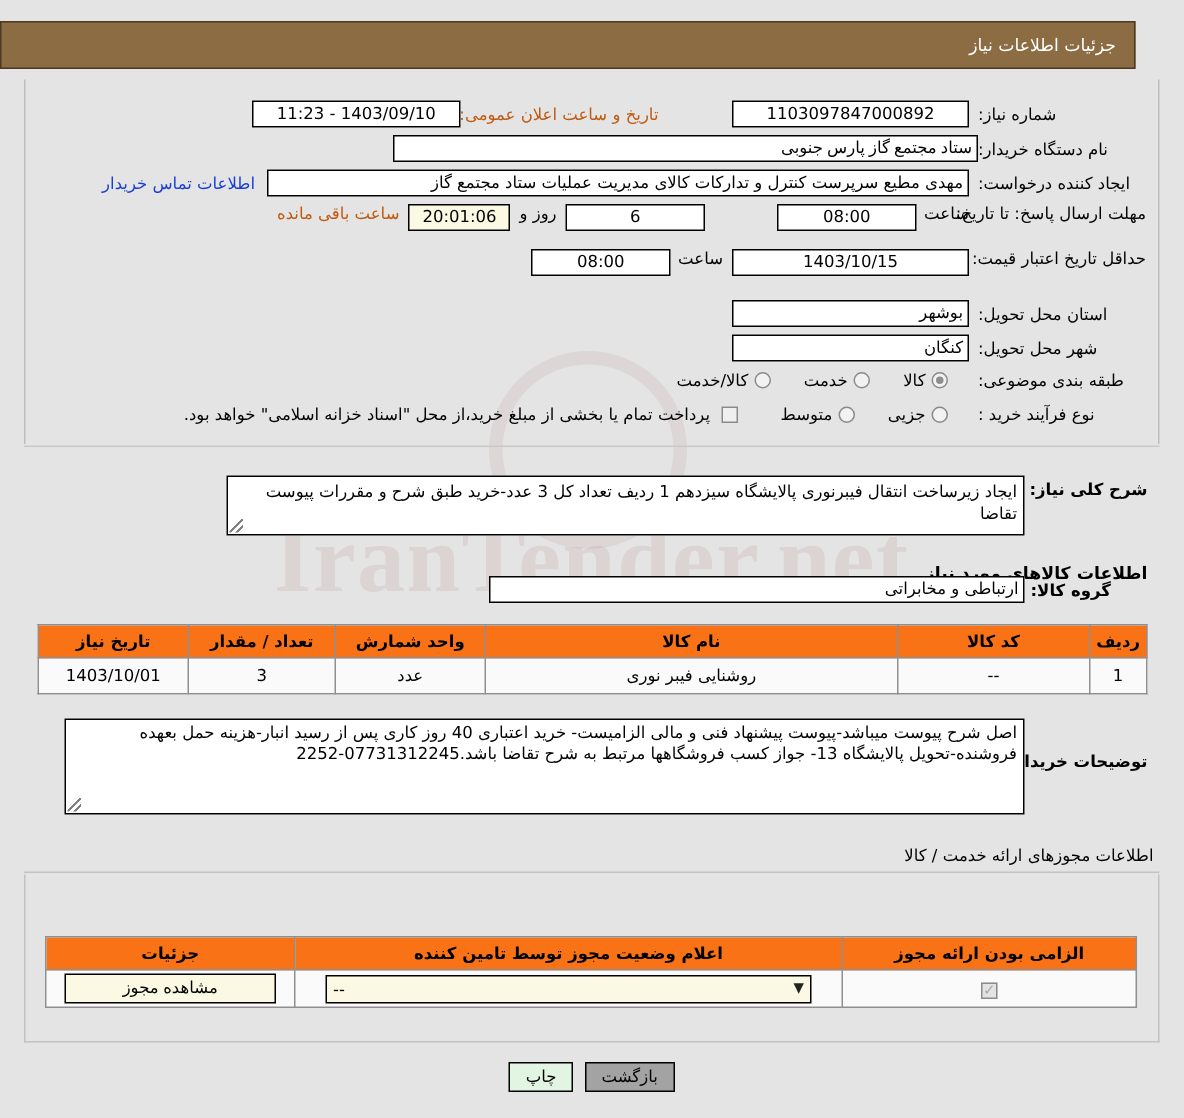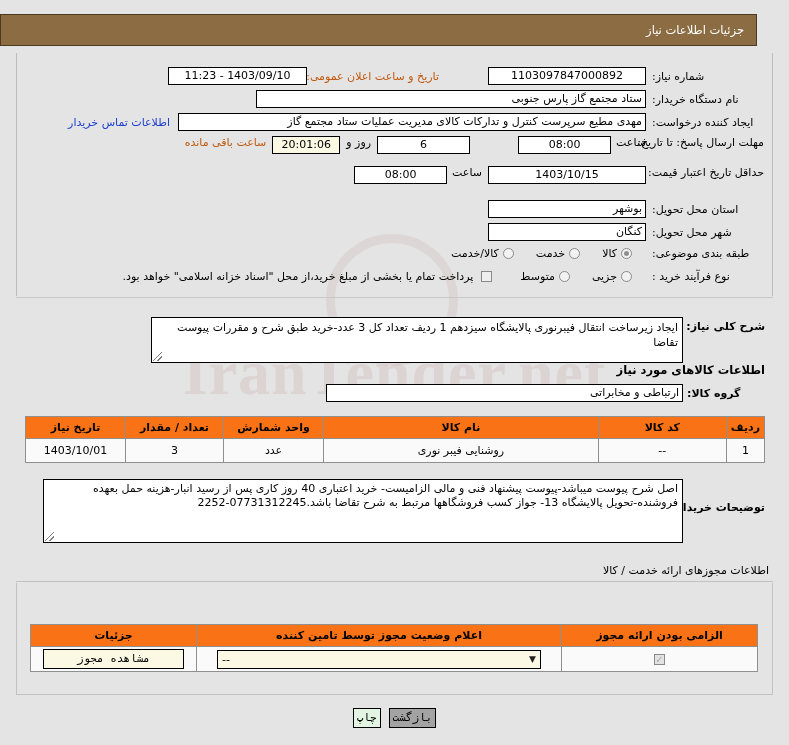--- a/index.html
+++ b/index.html
@@ -178,23 +178,23 @@
     width: 757px; height: 112px;
     border: 1px solid #c2c2c2;
     border-top: none;
     background: transparent;
     z-index: 1;
   }
 
   .btn {
     border: 1px solid #000;
     font-size: 11px;
-    padding: 2px 3px;
+    padding: 2px 10px;
     cursor: pointer;
-    font-family: Liberation Mono, monospace;
+    font-family: Liberation Sans, sans-serif;
     line-height: 14px;
   }
   .btn-print { background: #e2f5e2; }
   .btn-back  { background: #a3a3a3; }
   .btn-view  { background: #fbf8e3; width: 100%; height: 20px; }
 
   .select-cell {
     background: #fbf8e3;
     border: 1px solid #000;
     height: 19px; line-height: 17px;
@@ -228,21 +228,21 @@
     <span class="lbl" style="width:112px;">شماره نیاز:</span>
     <span class="inp" style="width:158px; margin-right:6px;">1103097847000892</span>
   </div>
   <div class="row" style="right:333px; top:14px;">
     <span class="lbl lbl-orange" style="width:126px;">تاریخ و ساعت اعلان عمومی:</span>
     <span class="inp" style="width:139px; margin-right:6px;">1403/09/10 - 11:23</span>
   </div>
 
   <div class="row" style="right:8px; top:37px;">
     <span class="lbl" style="width:112px;">نام دستگاه خریدار:</span>
-    <span class="inp rtl-text" style="width:390px; margin-right:6px;">ستاد مجتمع گاز پارس جنوبی</span>
+    <span class="inp rtl-text" style="width:390px; font-family:Liberation Serif, serif;">ستاد مجتمع گاز پارس جنوبی</span>
   </div>
 
   <div class="row" style="right:8px; top:60px;">
     <span class="lbl" style="width:112px;">ایجاد کننده درخواست:</span>
     <span class="inp rtl-text" style="width:468px; margin-right:6px;">مهدی مطیع سرپرست کنترل و تدارکات کالای مدیریت عملیات ستاد مجتمع گاز</span>
     <a class="link-blue" style="margin-right:8px;" href="#">اطلاعات تماس خریدار</a>
   </div>
 
   <div class="row" style="right:8px; top:83px; align-items:flex-start;">
     <span class="lbl" style="width:112px; display:block;">مهلت ارسال پاسخ: تا تاریخ:</span>
@@ -291,24 +291,24 @@
     <span class="lbl" style="margin-right:4px;">پرداخت تمام یا بخشی از مبلغ خرید،از محل "اسناد خزانه اسلامی" خواهد بود.</span>
   </div>
 
 </div>
 <div class="divider" style="top:297px; right:16px; width:757px;"></div>
 
 <div class="panel-mid">
 
   <div class="row" style="right:8px; top:14px; align-items:flex-start;">
     <span class="lbl lbl-bold" style="width:78px; padding-top:3px;">شرح کلی نیاز:</span>
-    <span class="area" style="width:532px; height:46px; margin-right:4px;">ایجاد زیرساخت انتقال فیبرنوری پالایشگاه سیزدهم  1 ردیف تعداد کل 3 عدد-خرید طبق شرح و مقررات پیوست تقاضا</span>
-  </div>
-
-  <div class="row" style="right:8px; top:60px;">
+    <span class="area" style="width:532px; height:40px; margin-right:4px;">ایجاد زیرساخت انتقال فیبرنوری پالایشگاه سیزدهم  1 ردیف تعداد کل 3 عدد-خرید طبق شرح و مقررات پیوست تقاضا</span>
+  </div>
+
+  <div class="row" style="right:8px; top:72px;">
     <span class="sec-title">اطلاعات کالاهای مورد نیاز</span>
   </div>
 
   <div class="row" style="right:8px; top:81px;">
     <span class="lbl lbl-bold" style="width:78px;">گروه کالا:</span>
     <span class="inp rtl-text" style="width:357px; margin-right:4px;">ارتباطی و مخابراتی</span>
   </div>
 
   <div style="position:absolute; right:8px; top:113px; width:740px;">
     <table class="grid">

